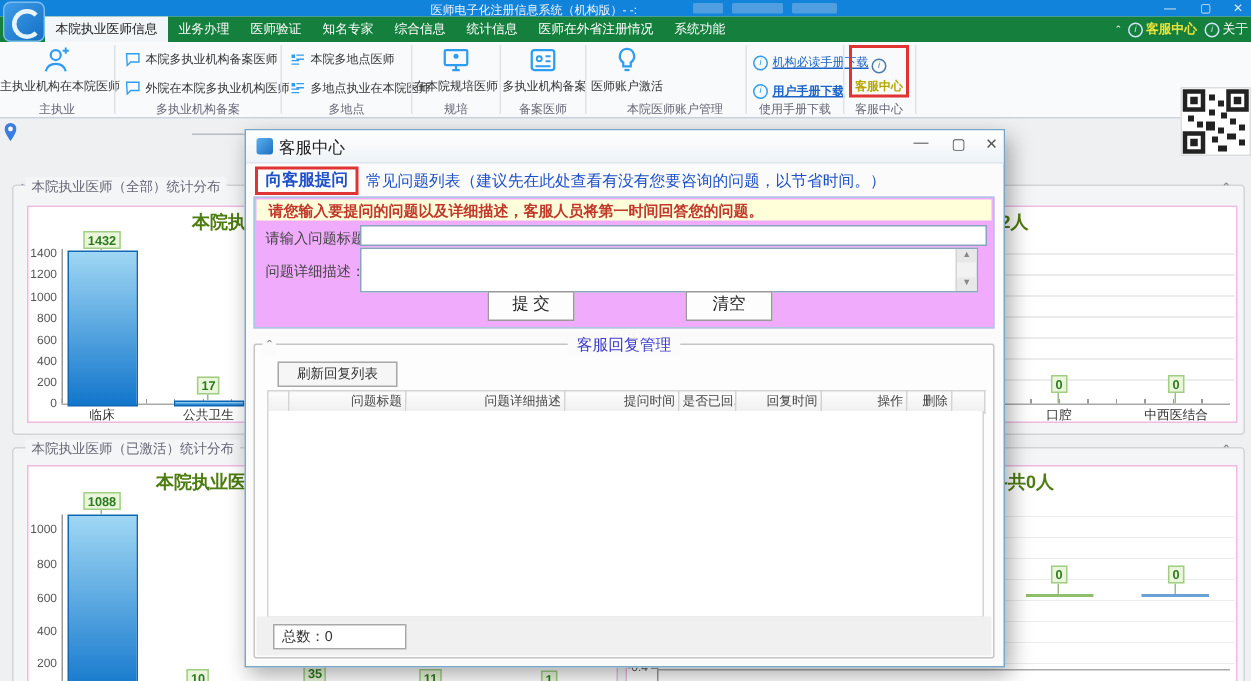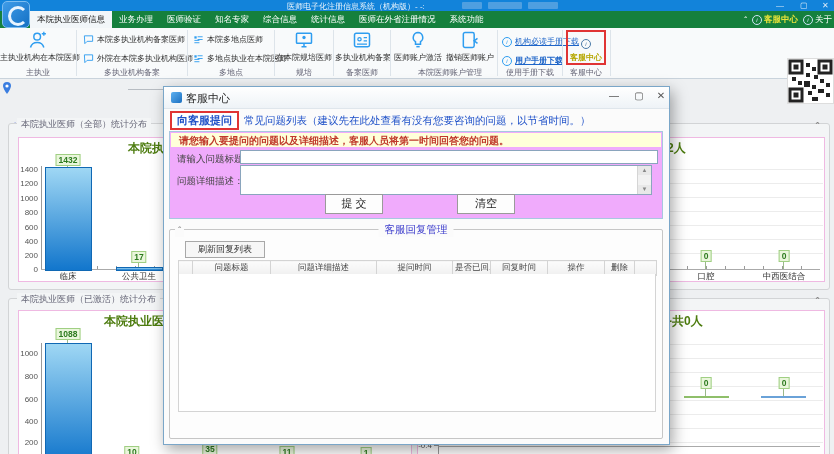--- a/index.html
+++ b/index.html
@@ -83,21 +83,21 @@
            font-size:11px;color:#222;text-align:center;line-height:17px;}
   .splitter{position:absolute;left:0;top:130px;width:100%;text-align:center;color:#777;font-size:8px;letter-spacing:1px;}
   .rgroup{position:absolute;left:5px;top:142px;width:492px;height:208px;border:1px solid #c6c6c6;border-radius:2px;background:#fdfdfd;}
   .rgroup-title{position:absolute;top:-7px;left:50%;transform:translateX(-50%);background:#fbfbfb;
                 padding:0 6px;color:#3c3ccc;font-size:10.5px;white-space:nowrap;}
   .rcaret{position:absolute;top:-4px;left:5px;background:#fbfbfb;color:#888;font-size:10px;padding:0 3px;}
   .refreshbtn{position:absolute;left:15px;top:11px;width:78px;height:15px;background:#f6f6f6;border:1px solid #a8a8a8;
               font-size:9px;color:#333;text-align:center;line-height:14px;}
   .rtable{position:absolute;left:8px;top:30px;width:478px;border-collapse:collapse;table-layout:fixed;}
   .rtable th{border:1px solid #d4d4d4;background:linear-gradient(#fcfcfc,#efefef);font-weight:normal;
-             font-size:8.5px;color:#444;text-align:center;padding:1px 2px;height:11px;
+             font-size:8.5px;color:#444;text-align:right;padding:1px 2px;height:11px;
              white-space:nowrap;overflow:hidden;}
   .tbody{position:absolute;left:8px;top:44px;width:476px;height:137px;background:#fff;border:1px solid #d4d4d4;border-top:none;}
   .mfooter{position:absolute;left:1px;top:181px;width:490px;height:26px;background:#f0f0f0;}
   .totalbox{position:absolute;left:11px;top:5px;width:82px;height:15px;border:1px solid #a8a8a8;background:#fff;
             font-size:9.5px;color:#333;line-height:15px;padding-left:5px;}
   .qr{left:787px;top:30px;width:45px;height:44px;background:#fff;border:1px solid #ddd;}
 </style>
 </head>
 <body>
 
@@ -206,27 +206,20 @@
     </div>
     <div class="abs glabel" style="left:335px;width:54px">备案医师</div>
     <div class="abs gdiv" style="left:390px"></div>
 
     <div class="abs bigitem" style="left:392px;width:52px">
       <svg class="svgic" width="20" height="20" viewBox="0 0 24 24">
         <path d="M12 3a6 6 0 0 1 3 11v3H9v-3A6 6 0 0 1 12 3z" fill="none" stroke="#2e9df0" stroke-width="1.8"></path>
         <path d="M10 20h4" stroke="#2e9df0" stroke-width="1.8"></path>
       </svg>
       <div class="blabel">医师账户激活</div>
-    </div>
-    <div class="abs bigitem" style="left:444px;width:52px">
-      <svg class="svgic" width="20" height="20" viewBox="0 0 24 24">
-        <rect x="4" y="3" width="13" height="18" rx="2" fill="none" stroke="#2e9df0" stroke-width="1.8"></rect>
-        <path d="M21 10l-4 3 4 3" fill="none" stroke="#2e9df0" stroke-width="1.8"></path>
-      </svg>
-      <div class="blabel">撤销医师账户</div>
     </div>
     <div class="abs glabel" style="left:392px;width:116px">本院医师账户管理</div>
     <div class="abs gdiv" style="left:497px"></div>
 
     <div class="abs smallitem" style="left:502px;top:8px">
       <span class="icirc" style="border-color:#2e9df0;color:#2e9df0">i</span>
       <span class="link" style="font-weight:normal">机构必读手册下载</span>
     </div>
     <div class="abs smallitem" style="left:502px;top:27px">
       <span class="icirc" style="border-color:#2e9df0;color:#2e9df0">i</span>
@@ -406,16 +399,19 @@
           <th>提问时间</th>
           <th>是否已回..</th>
           <th>回复时间</th>
           <th>操作</th>
           <th>删除</th>
           <th></th>
         </tr>
       </tbody>
         </table>
       <div class="tbody"></div>
+      <div class="mfooter">
+        <div class="totalbox">总数：0</div>
+      </div>
     </div>
   </div>
 
 </div>
 
 </body></html>

